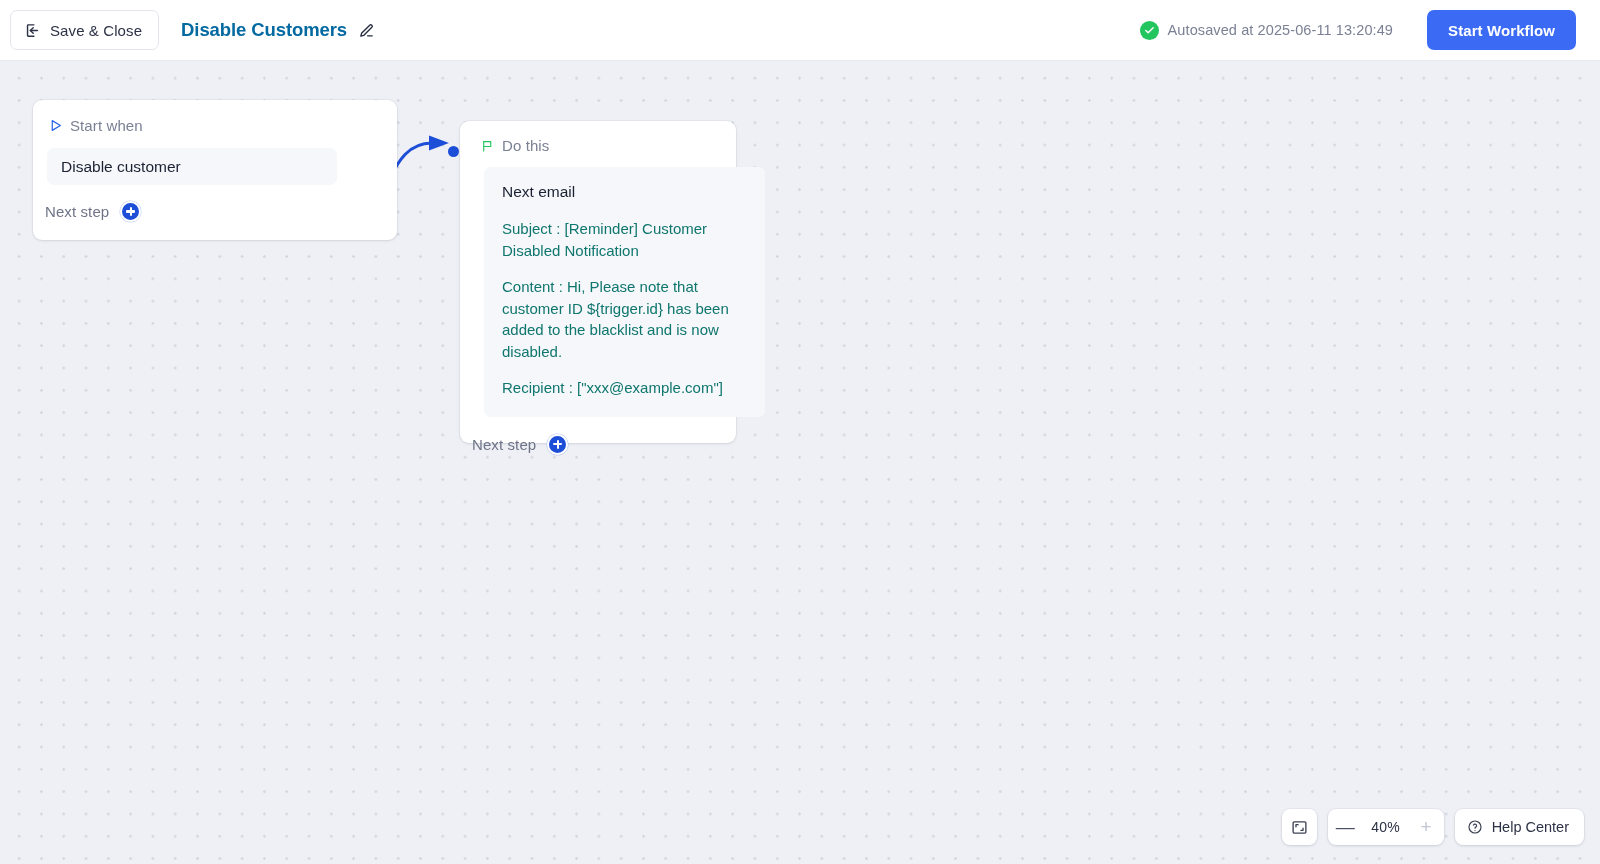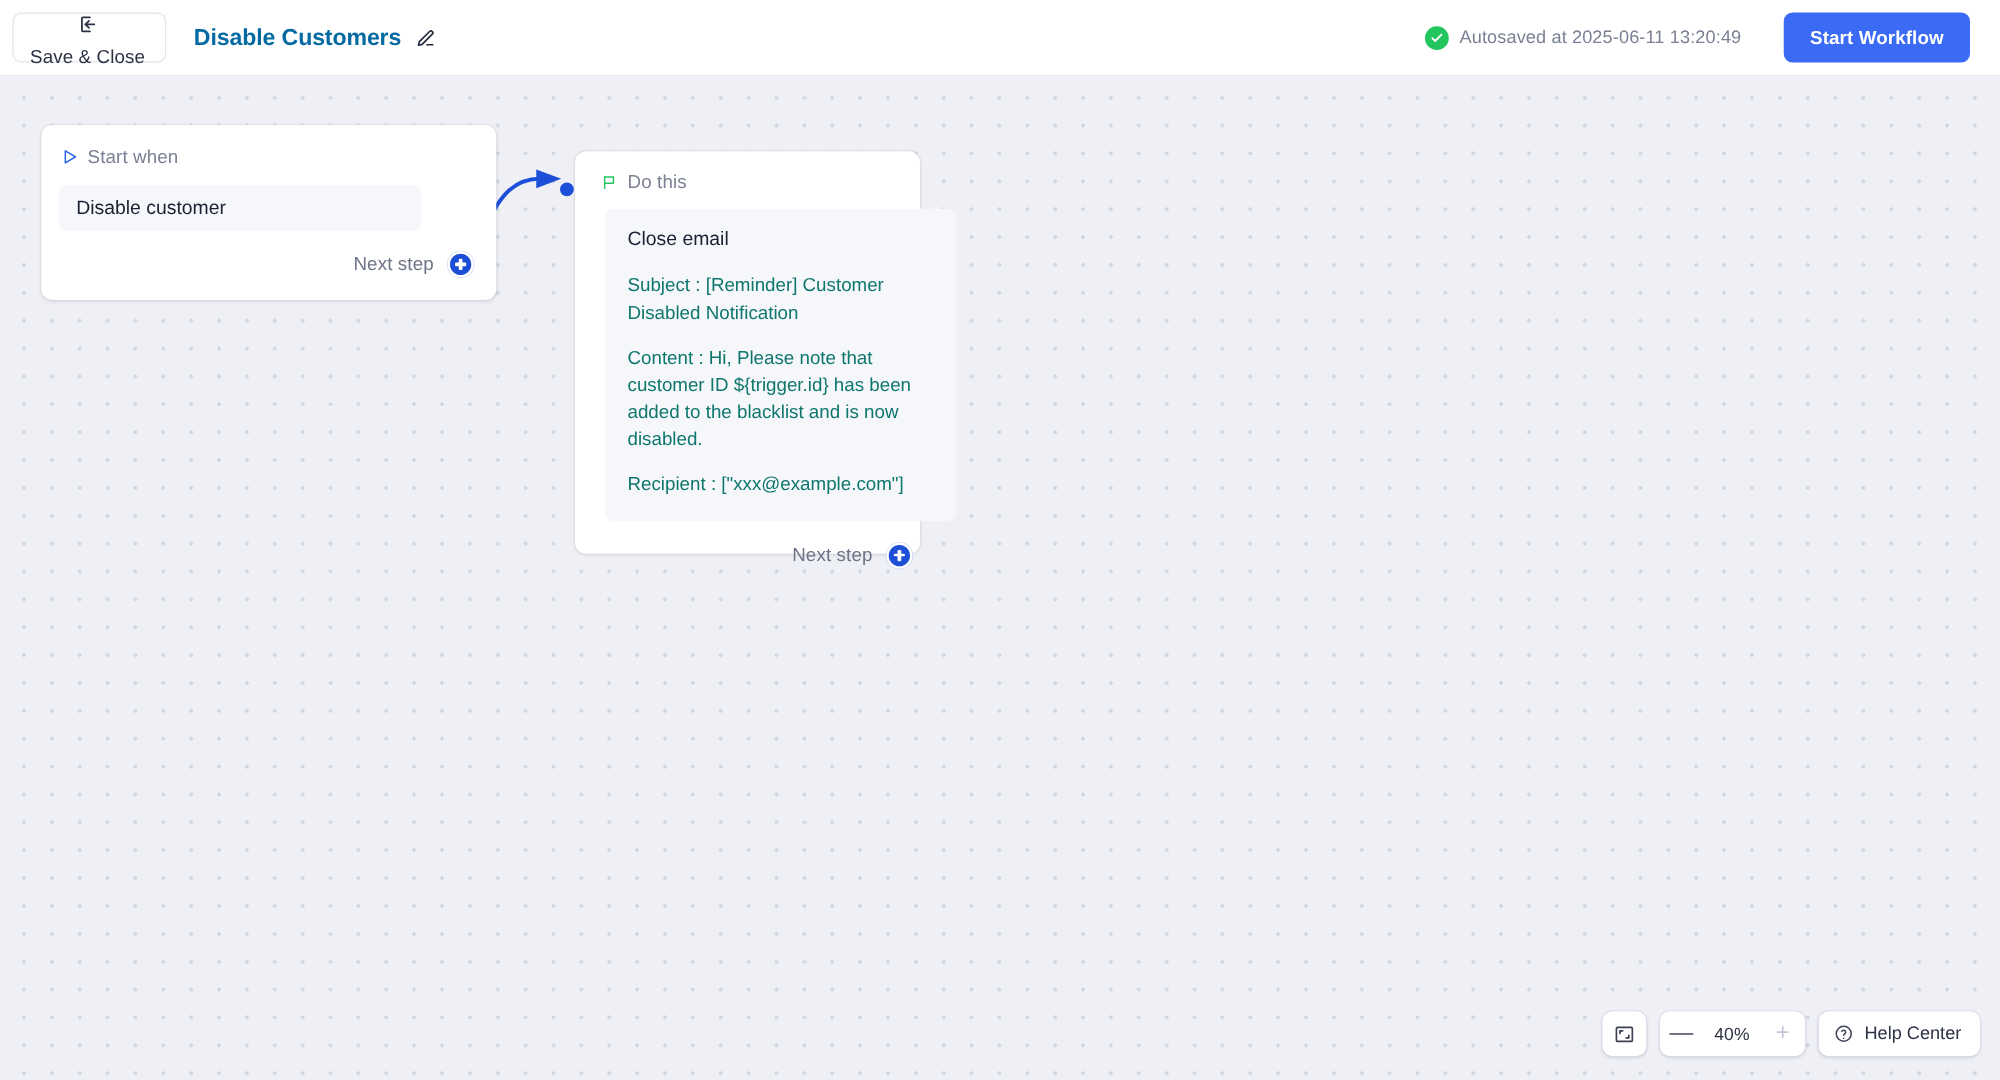--- a/index.html
+++ b/index.html
@@ -25,21 +25,20 @@
     height: 40px;
     display: flex; align-items: center; gap: 9px;
     padding: 0 16px 0 13px;
     border: 1px solid #e2e5ec;
     border-radius: 7px;
     background: #fff;
     cursor: pointer;
     font-size: 15px;
     color: #2c3245;
     font-family: "Liberation Sans", sans-serif;
-    flex-direction: column;
   }
   .save-close-btn .lbl { font-size: 15px; color: #2c3245; letter-spacing: .1px; }
 
   .doc-title {
     margin-left: 22px;
     font-size: 18.5px;
     font-weight: bold;
     color: #0369a1;
     letter-spacing: -.1px;
   }
@@ -110,21 +109,21 @@
     color: #7b8194;
     letter-spacing: .1px;
   }
   .node-field {
     background: #f5f7fa;
     border-radius: 7px;
     font-size: 15.5px;
     color: #1b2133;
   }
   .next-step-row {
-    display: flex; align-items: center; justify-content: flex-end;
+    display: flex; align-items: center; 
     gap: 11px;
     padding-left: 12px;
   }
   .next-step-label {
     font-size: 15px;
     color: #6e7siz;
     color: #6e7487;
     letter-spacing: .1px;
   }
   .plus-btn {
@@ -287,21 +286,21 @@
     <div class="node-header">
       <span style="display:flex;">
         <svg width="13" height="14" viewBox="0 0 24 24" fill="none" stroke="#22c55e" stroke-width="2.1" stroke-linecap="round" stroke-linejoin="round">
           <path d="M5 21V4"></path>
           <path d="M5 4h13v9H5"></path>
         </svg>
       </span>
       <span>Do this</span>
     </div>
     <div class="node-field">
-      <div class="field-title">Close email</div>
+      <div class="field-title">Next email</div>
       <div class="field-line">Subject : [Reminder] Customer Disabled Notification</div>
       <div class="field-line">Content : Hi, Please note that customer ID ${trigger.id} has been added to the blacklist and is now disabled.</div>
       <div class="field-line">Recipient : ["xxx@example.com"]</div>
     </div>
     <div class="next-step-row">
       <span class="next-step-label">Next step</span>
       <span class="plus-btn"></span>
     </div>
   </div>
 

